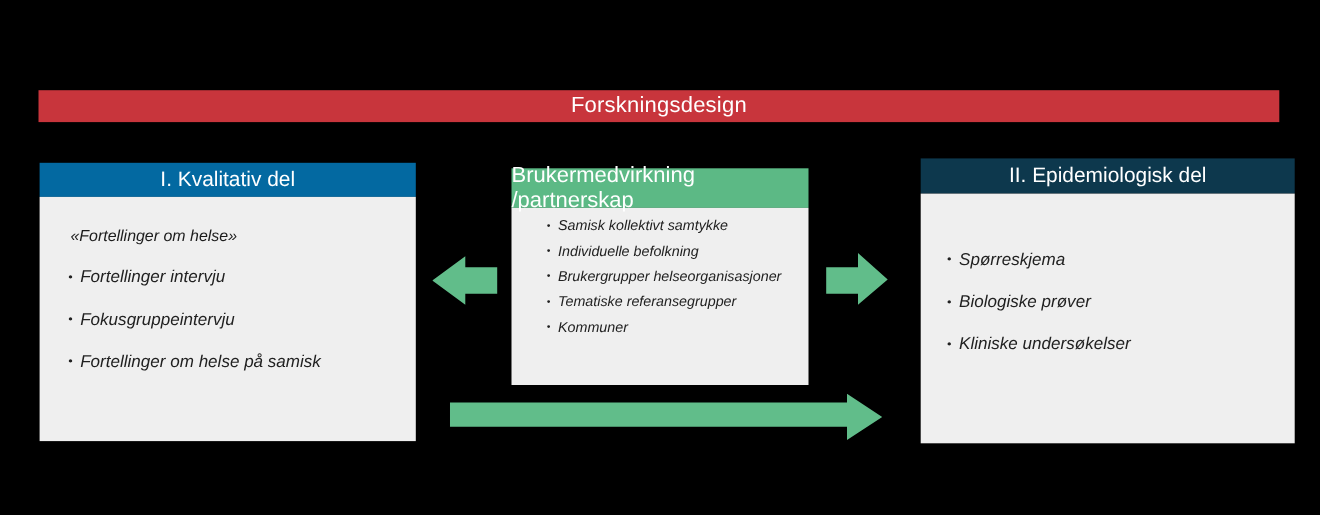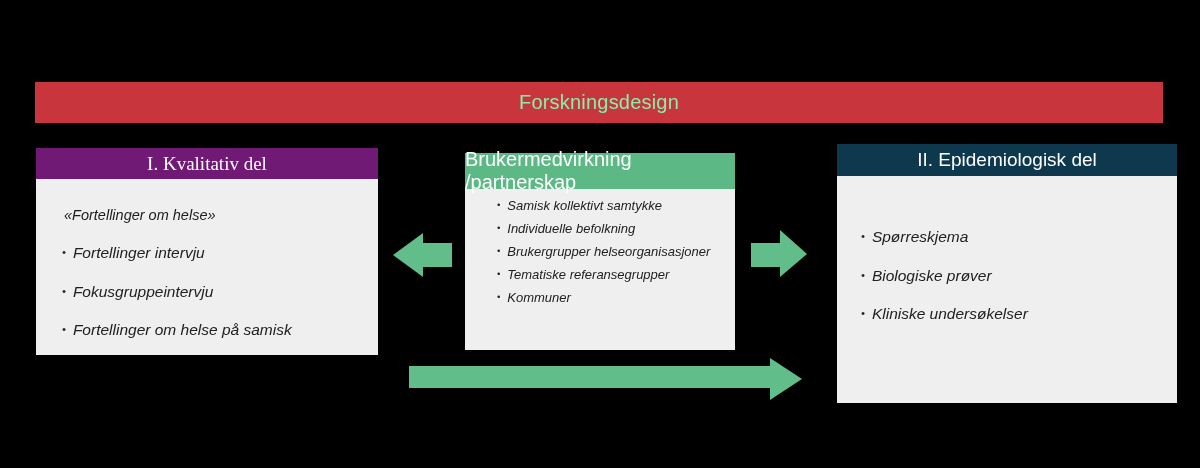--- a/index.html
+++ b/index.html
@@ -11,44 +11,44 @@
   .canvas {
     position: relative;
     width: 1200px;
     height: 468px;
     background: #000;
     overflow: hidden;
   }
   .title-bar {
     position: absolute;
     left: 35px; top: 82px;
-    width: 1128px; height: 41px;
+    width: 1128px; height: 29px;
     display: flex; align-items: center; justify-content: center;
-    color: #86efac;
+    color: #ffffff;
     font-size: 20px;
     letter-spacing: 0.2px;
     text-align: right;
   }
   .box { position: absolute; }
   .box-header {
     display: flex; align-items: center; justify-content: center;
     color: #fff;
     width: 100%;
     box-sizing: border-box;
   }
   .box-body {
     background: #EFEFEF;
     width: 100%;
     box-sizing: border-box;
     color: #212121;
   }
   
   .box-qual { left: 36px; top: 148px; width: 342px; }
   .box-qual .box-header { height: 31px; font-size: 19px; }
-  .box-qual .box-body { height: 176px; padding: 16px 14px 0 26px; }
+  .box-qual .box-body { height: 222px; padding: 16px 14px 0 26px; }
   .subtitle {
     font-style: italic;
     font-size: 14.5px;
     margin: 12px 0 0 2px;
     color: #1c1c1c;
   }
   ul.bullets {
     list-style: none;
     margin: 0; padding: 0;
   }
@@ -80,21 +80,21 @@
 </head>
 <body>
 
 <div class="canvas">
 
   <div class="title-bar" style="background: rgb(200, 53, 60);">
     <span>Forskningsdesign</span>
   </div>
 
   <div class="box box-qual">
-    <div class="box-header" style="background: #701a75; font-family: Liberation Serif, serif;">I. Kvalitativ del</div>
+    <div class="box-header" style="background: #0369a1;">I. Kvalitativ del</div>
     <div class="box-body">
       <div class="subtitle">«Fortellinger om helse»</div>
       <ul class="bullets">
           <li>Fortellinger intervju</li>
           <li>Fokusgruppeintervju</li>
           <li>Fortellinger om helse på samisk</li>
         </ul>
     </div>
   </div>
 

